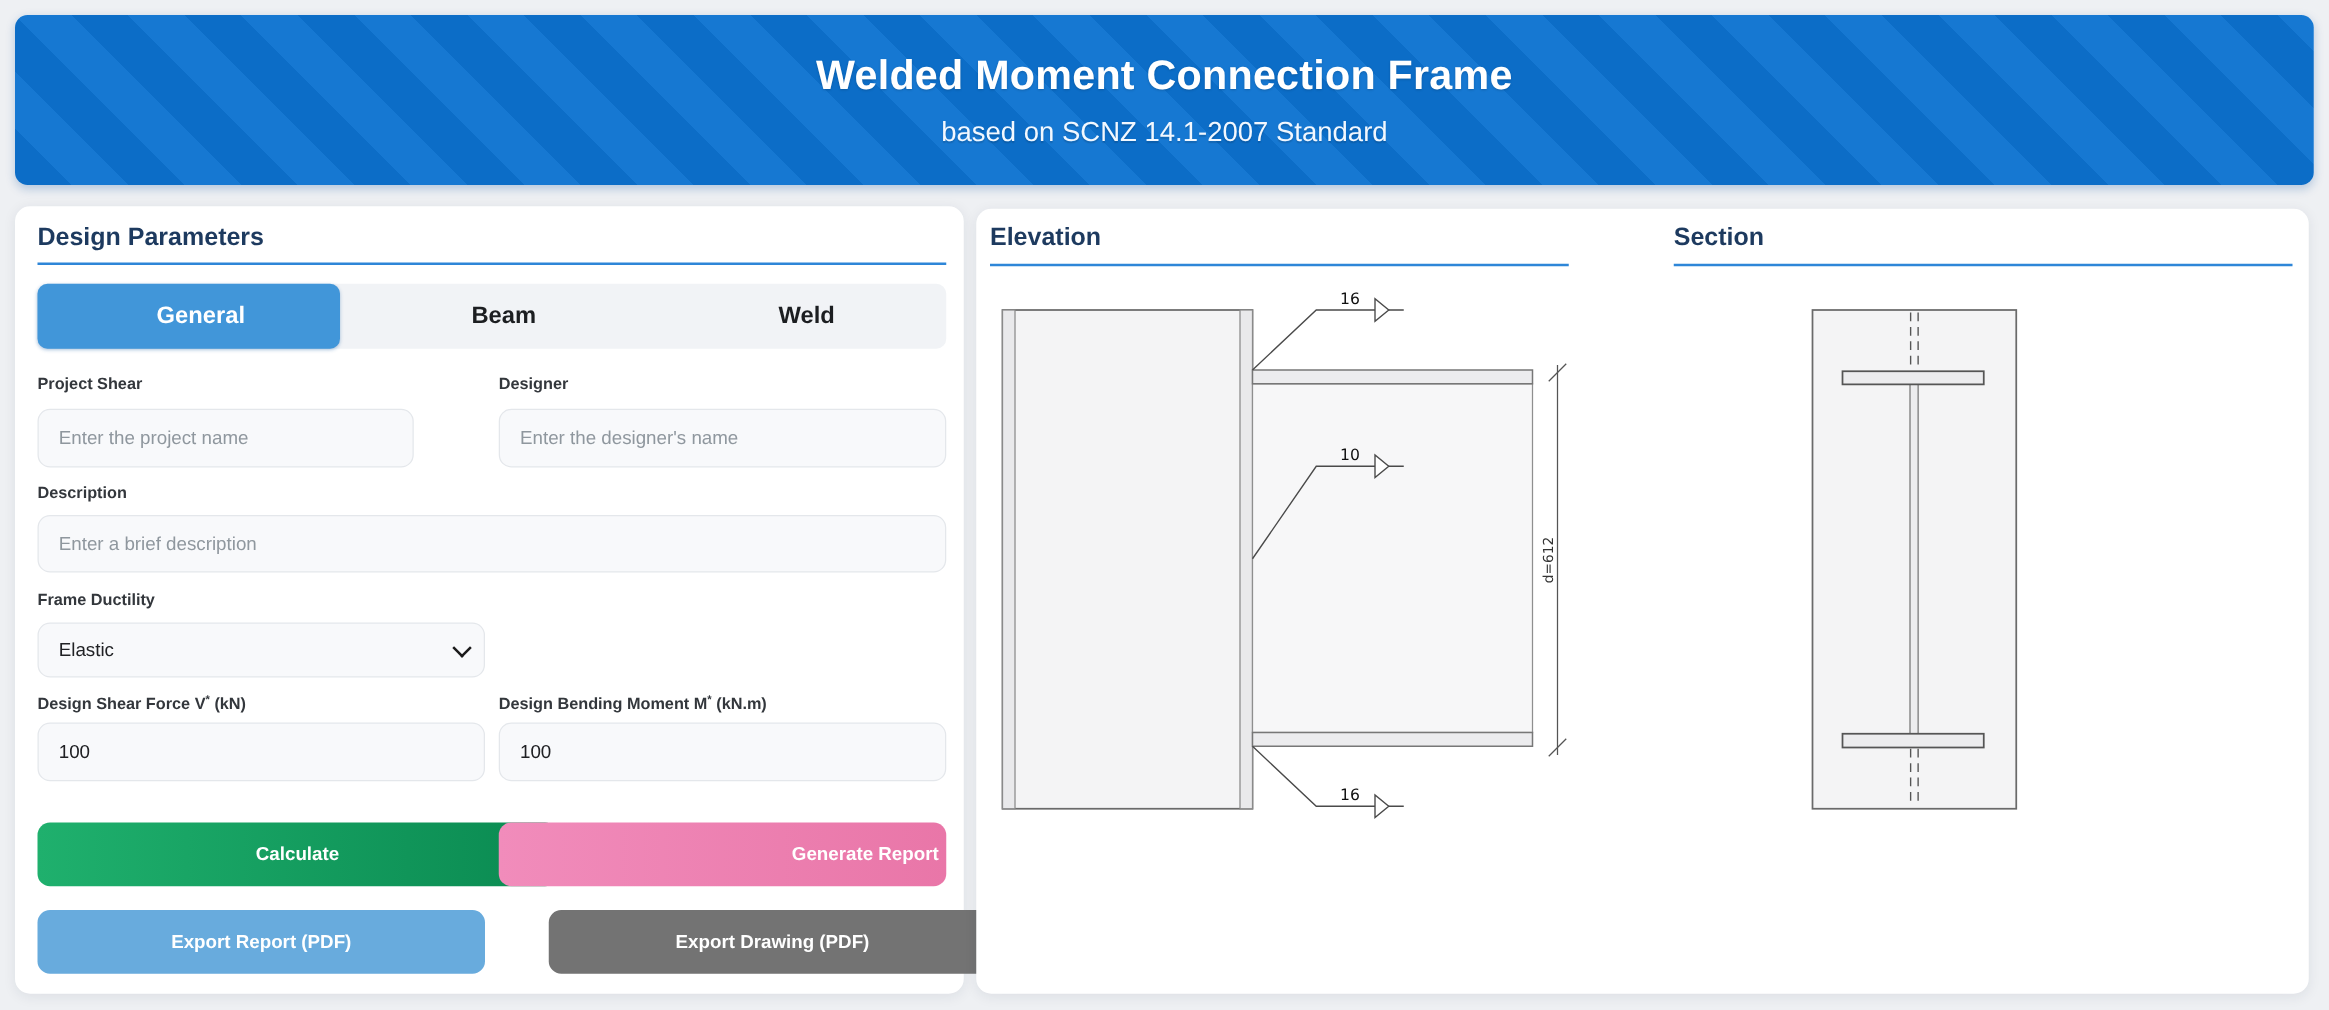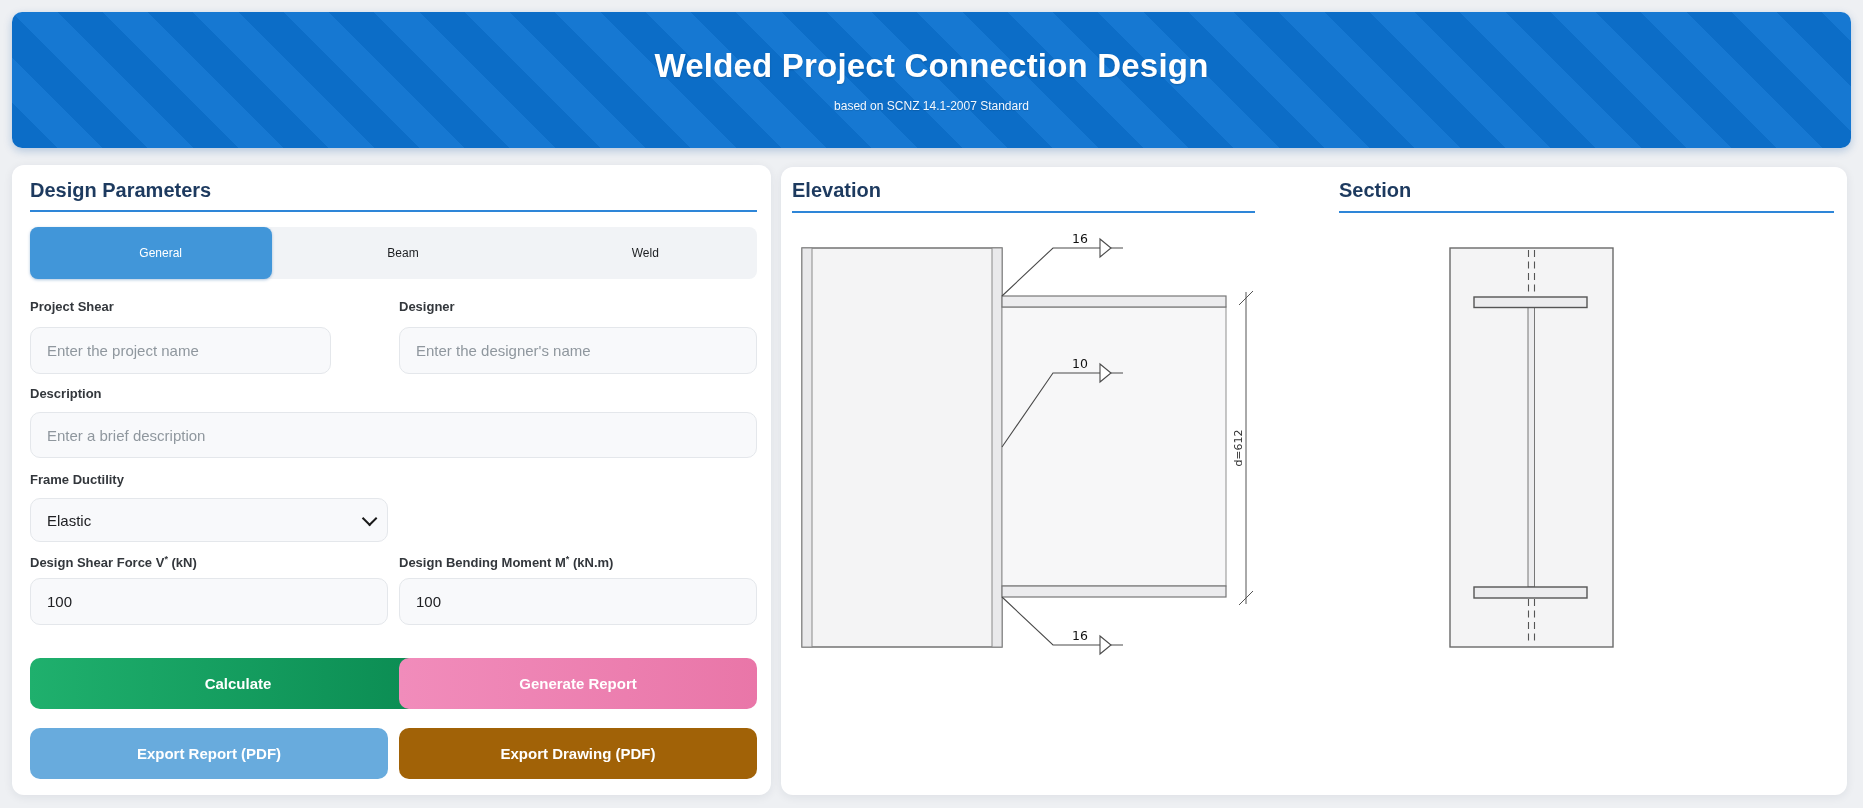--- a/index.html
+++ b/index.html
@@ -6,33 +6,33 @@
   #app{position:relative;width:1863px;height:808px;background:#eef0f3;overflow:hidden;}
 
   
   .header{
     position:absolute;left:12px;top:12px;width:1839px;height:136px;border-radius:10px;
     background:repeating-linear-gradient(45deg,#0c6dc7 0 32px,#1678d2 32px 64px);
     box-shadow:0 3px 8px rgba(13,80,160,.25);
     display:flex;flex-direction:column;align-items:center;justify-content:center;gap:14px;
   }
   .header-title{color:#fff;font-size:33px;font-weight:700;letter-spacing:.2px;text-shadow:0 1px 2px rgba(0,0,0,.18);}
-  .header-subtitle{color:#f2f8ff;font-size:12px;font-weight:500;text-shadow:0 1px 1px rgba(0,0,0,.15);}
+  .header-subtitle{color:#f2f8ff;font-size:22px;font-weight:500;text-shadow:0 1px 1px rgba(0,0,0,.15);}
 
   
   .card{position:absolute;background:#fff;border-radius:12px;box-shadow:0 2px 10px rgba(30,40,60,.08);}
   .card-left{left:12px;top:165px;width:759px;height:630px;}
   .card-right{left:781px;top:167px;width:1066px;height:628px;}
 
   .panel-title{position:absolute;font-size:20px;font-weight:600;color:#1d3a5f;}
   .title-rule{position:absolute;height:2px;background:#2e86d8;}
 
   
   .tabbar{position:absolute;left:18px;top:62px;width:727px;height:52px;background:#f1f3f6;border-radius:8px;display:flex;}
-  .tab{flex:1 1 0;display:flex;align-items:center;justify-content:center;font-size:12px;font-weight:400;color:#1c1e21;border-radius:8px;cursor:pointer;padding-left:19px;}
+  .tab{flex:1 1 0;display:flex;align-items:center;justify-content:center;font-size:19px;font-weight:700;color:#1c1e21;border-radius:8px;cursor:pointer;padding-left:19px;}
   .tab.active{background:#4196d9;color:#fff;box-shadow:0 1px 3px rgba(20,90,160,.35);}
 
   
   .field-label{position:absolute;font-size:13px;font-weight:700;color:#33373c;}
   .field-label sup{font-size:9px;}
   .tinput{
     position:absolute;box-sizing:border-box;height:47px;background:#f8f9fb;border:1px solid #e4e7eb;
     border-radius:10px;font-size:15px;color:#202124;padding:0 16px;font-family:"Liberation Sans",sans-serif;outline:none;
   }
   .tinput::placeholder{color:#8f979e;}
@@ -43,33 +43,33 @@
   .chevron{width:9px;height:9px;border-right:2.4px solid #1a1a1a;border-bottom:2.4px solid #1a1a1a;transform:rotate(45deg) translateY(-3px);}
 
   
   .btn{
     position:absolute;height:51px;border:none;border-radius:10px;color:#fff;font-size:15px;font-weight:700;
     font-family:"Liberation Sans",sans-serif;cursor:pointer;
   }
   .btn-calculate{background:linear-gradient(90deg,#1fb06d,#0a8a51);}
   .btn-generate{background:linear-gradient(90deg,#f18cbb,#e976a8);background:linear-gradient(90deg,#f18cbb,#e976a8);}
   .btn-export-report{background:#68abdd;}
-  .btn-export-drawing{background:#a16207;}
+  .btn-export-drawing{background:#737373;margin-left:40px;}
 
   
   .drawing-svg{position:absolute;left:0;top:0;}
   .draw-label{font-family:"DejaVu Sans","Liberation Sans",sans-serif;}
 </style>
 </head>
 <body>
 
 <div id="app">
 
   <div class="header">
-    <div class="header-title">Welded Project Connection Design</div>
+    <div class="header-title">Welded Moment Connection Frame</div>
     <div class="header-subtitle">based on SCNZ 14.1-2007 Standard</div>
   </div>
 
   <div class="card card-left">
     <div class="panel-title" style="left:18px;top:14px;">Design Parameters</div>
     <div class="title-rule" style="left:18px;top:45px;width:727px;"></div>
 
     <div class="tabbar">
       <div class="tab active">General</div>
       <div class="tab">Beam</div>
@@ -89,21 +89,21 @@
       <span>Elastic</span>
       <span class="chevron"></span>
     </div>
 
     <div class="field-label" style="left:18px;top:389px;"><span>Design Shear Force V</span><sup>*</sup><span> (kN)</span></div>
     <input class="tinput" style="left: 18px; top: 413px; width: 358px;" value="100">
     <div class="field-label" style="left:387px;top:389px;"><span>Design Bending Moment M</span><sup>*</sup><span> (kN.m)</span></div>
     <input class="tinput" style="left: 387px; top: 413px; width: 358px;" value="100">
 
     <button class="btn btn-calculate" style="left:18px;top:493px;width:416px;">Calculate</button>
-    <button class="btn btn-generate" style="left:387px;top:493px;width:358px;">Generate Report</button>
+    <button class="btn btn-generate" style="left:387px;top:493px;width:358px;text-align:right;">Generate Report</button>
     <button class="btn btn-export-report" style="left:18px;top:563px;width:358px;">Export Report (PDF)</button>
     <button class="btn btn-export-drawing" style="left:387px;top:563px;width:358px;">Export Drawing (PDF)</button>
   </div>
 
   <div class="card card-right">
     <div class="panel-title" style="left:11px;top:12px;">Elevation</div>
     <div class="title-rule" style="left:11px;top:44px;width:463px;"></div>
     <div class="panel-title" style="left:558px;top:12px;">Section</div>
     <div class="title-rule" style="left:558px;top:44px;width:495px;"></div>
 

